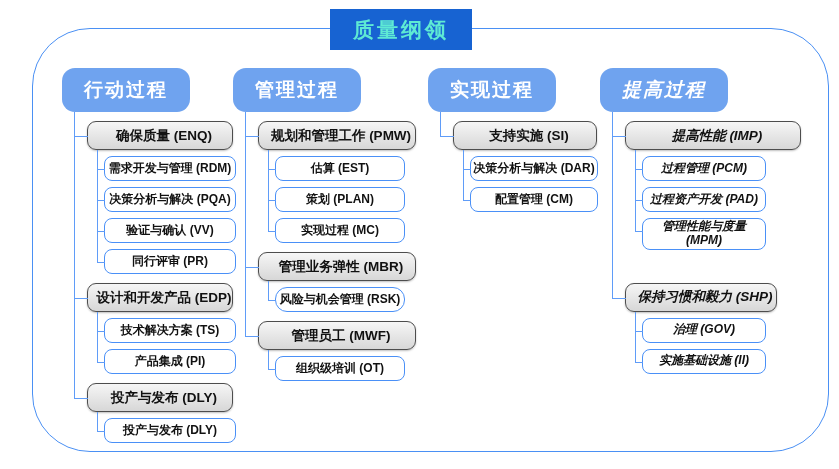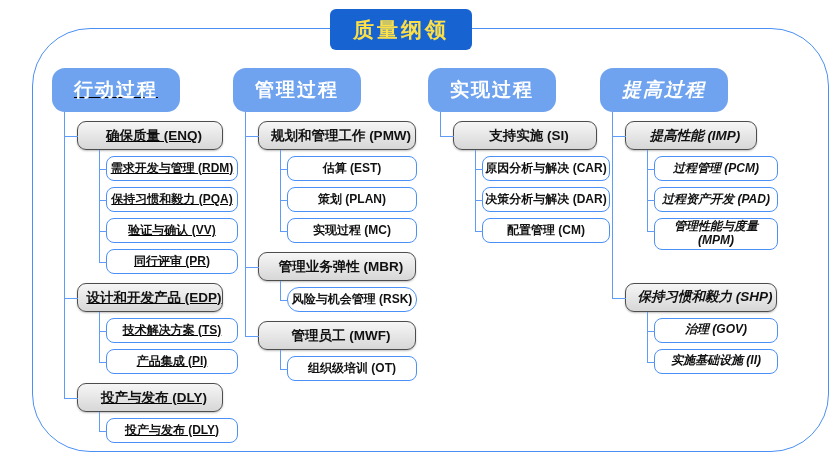--- a/index.html
+++ b/index.html
@@ -7,21 +7,21 @@
     position:relative;width:839px;height:469px;background:#fff;overflow:hidden;
     font-family:"Liberation Sans",sans-serif;
   }
   .container{
     position:absolute;left:32px;top:28px;width:797px;height:424px;
     background:#fff;border:1.6px solid var(--container-border,#4a90f4);
     border-radius:58px;box-sizing:border-box;z-index:1;
   }
   .title{
     position:absolute;left:330px;top:9px;width:142px;height:41px;
-    background:var(--title-bg,#1763d2);border-radius:6px;color:#fde047;
+    background:var(--title-bg,#1763d2);border-radius:0;color:#5eead4;
     display:flex;align-items:center;justify-content:center;
     font-size:21px;font-weight:bold;letter-spacing:3px;z-index:3;
   }
   .column{position:absolute;top:68px;z-index:2;}
   .col-header{
     width:128px;height:44px;border-radius:13px;background:var(--header-bg,#6fa3ef);
     color:#fff;display:flex;align-items:center;justify-content:center;
     font-size:19px;font-weight:bold;letter-spacing:2px;
   }
   .groups{margin-left:12px;}
@@ -37,21 +37,21 @@
     border-left:1.6px solid var(--connector,#5f9cf8);
   }
   .gray-box{
     height:29px;box-sizing:border-box;
     background:linear-gradient(#f6f6f6,#d7d7d7);
     border:1.6px solid var(--group-border,#4d4d4d);border-radius:9px;
     display:flex;align-items:center;justify-content:center;
     font-size:13.5px;font-weight:bold;color:#111;
     box-shadow:0 1px 2px rgba(0,0,0,.25);white-space:nowrap;padding-left:8px;
   }
-  .children{margin-left:22px;}
+  .children{margin-left:10px;}
   .child{position:relative;padding-left:7px;margin-top:6px;}
   .child::before{
     content:"";position:absolute;left:0;top:-6px;width:7px;height:19px;
     border-left:1.6px solid var(--connector,#5f9cf8);
     border-bottom:1.6px solid var(--connector,#5f9cf8);
   }
   .child:not(:last-child)::after{
     content:"";position:absolute;left:0;top:13px;bottom:-6px;
     border-left:1.6px solid var(--connector,#5f9cf8);
   }
@@ -61,31 +61,31 @@
     display:flex;align-items:center;justify-content:center;text-align:center;
     font-size:12px;font-weight:bold;color:#111;line-height:1.15;padding:1px 2px;
   }
 </style>
 </head>
 <body>
 
 <div class="stage">
   <div class="container"></div>
   <div class="title">质量纲领</div>
-<div class="column" style="left: 52px; text-decoration: underline;">
+<div class="column" style="left: 62px;">
       <div class="col-header">行动过程</div>
       <div class="groups">
         <div class="group">
           <div class="gray-box" style="width: 146px;">确保质量 (ENQ)</div>
           <div class="children">
             <div class="child">
               <div class="white-box" style="width: 132px;">需求开发与管理 (RDM)</div>
             </div>
             <div class="child">
-              <div class="white-box" style="width: 132px;">保持习惯和毅力 (PQA)</div>
+              <div class="white-box" style="width: 132px;">决策分析与解决 (PQA)</div>
             </div>
             <div class="child">
               <div class="white-box" style="width: 132px;">验证与确认 (VV)</div>
             </div>
             <div class="child">
               <div class="white-box" style="width: 132px;">同行评审 (PR)</div>
             </div>
           </div>
         </div>
         <div class="group">
@@ -144,37 +144,34 @@
         </div>
       </div>
     </div>
     <div class="column" style="left: 428px;">
       <div class="col-header">实现过程</div>
       <div class="groups">
         <div class="group">
           <div class="gray-box" style="width: 144px;">支持实施 (SI)</div>
           <div class="children">
             <div class="child">
-              <div class="white-box" style="width: 128px;">原因分析与解决 (CAR)</div>
-            </div>
-            <div class="child">
               <div class="white-box" style="width: 128px;">决策分析与解决 (DAR)</div>
             </div>
             <div class="child">
               <div class="white-box" style="width: 128px;">配置管理 (CM)</div>
             </div>
           </div>
         </div>
       </div>
     </div>
     <div class="column" style="left: 600px; font-style: italic;">
       <div class="col-header">提高过程</div>
       <div class="groups">
         <div class="group" style="--ga: 33px;">
-          <div class="gray-box" style="width: 132px;">提高性能 (IMP)</div>
+          <div class="gray-box" style="width: 176px;">提高性能 (IMP)</div>
           <div class="children">
             <div class="child">
               <div class="white-box" style="width: 124px;">过程管理 (PCM)</div>
             </div>
             <div class="child">
               <div class="white-box" style="width: 124px;">过程资产开发 (PAD)</div>
             </div>
             <div class="child">
               <div class="white-box" style="width: 124px;">管理性能与度量 (MPM)</div>
             </div>

